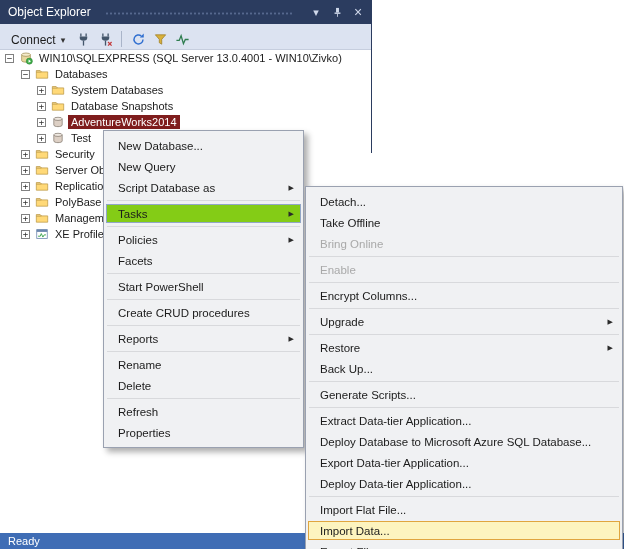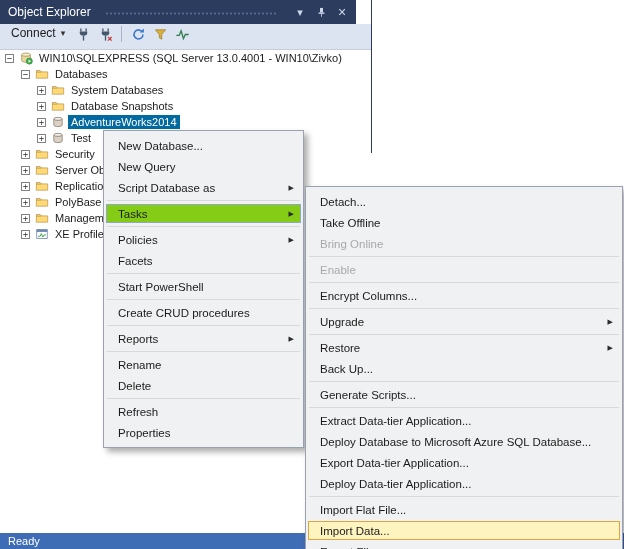--- a/index.html
+++ b/index.html
@@ -2,49 +2,49 @@
 <html><head>
 <meta charset="utf-8">
 <style>
   html,body{margin:0;padding:0;background:#fff;}
   .screen{position:relative;width:624px;height:549px;background:#ffffff;overflow:hidden;
           font-family:"Liberation Sans",sans-serif;-webkit-font-smoothing:antialiased;}
   .doc-area{position:absolute;left:372px;top:0;right:0;bottom:16px;background:#ffffff;}
 
   
   .oe{position:absolute;left:0;top:0;width:372px;height:533px;background:#ffffff;}
-  .oe-titlebar{position:absolute;top:0;left:0;right:16px;height:24px;background:#2b3c5f;color:#fff;
+  .oe-titlebar{position:absolute;top:0;left:0;right:0;height:24px;background:#2b3c5f;color:#fff;
                display:flex;align-items:center;padding:0 6px 0 8px;box-sizing:border-box;font-size:12px;}
   .oe-title{white-space:nowrap;}
   .grip{flex:1;height:5px;margin:2px 10px 0 14px;
         background-image:radial-gradient(circle,#56688e 1px,transparent 1.2px);
         background-size:4px 5px;background-position:0 0;}
   .tb-ctrl{width:16px;height:16px;display:flex;align-items:center;justify-content:center;
            color:#cfd8ea;font-size:11px;margin-left:5px;cursor:default;}
   .tb-ctrl.close{font-size:14px;}
 
   .oe-toolbar{position:absolute;top:24px;left:0;right:0;height:26px;background:#dce3f1;
-              border-bottom:1px solid #c6cede;display:flex;align-items:flex-start;
+              border-bottom:1px solid #c6cede;display:flex;align-items:flex-end;
               padding:0 4px;box-sizing:border-box;}
   .connect-btn{display:flex;align-items:center;gap:5px;font-size:12px;color:#1b1b1b;padding:2px 7px;}
   .caret{font-size:9px;color:#333;}
   .tb-sep{width:1px;height:16px;background:#a9b4c9;margin:0 5px;flex:none;}
   .tb-icons{display:flex;align-items:center;}
   .tb-icon{width:22px;height:20px;display:flex;align-items:center;justify-content:center;}
   .tb-icon svg{width:15px;height:15px;}
 
   .oe-tree{position:absolute;top:50px;left:0;right:1px;bottom:0;overflow:hidden;background:#fff;}
   .tree-row{height:16px;display:flex;align-items:center;white-space:nowrap;}
   .expander{width:9px;height:9px;border:1px solid #818181;background:#fff;box-sizing:border-box;
             font-size:9px;line-height:6px;text-align:center;color:#333;flex:none;margin:0 4px 0 2px;
             font-family:"DejaVu Sans Mono",monospace;overflow:hidden;}
   .tree-icon{width:16px;height:16px;flex:none;display:flex;align-items:center;justify-content:center;margin-right:2px;}
   .tree-icon svg{width:14px;height:14px;}
   .tree-label{font-size:11px;color:#1b1b1b;padding:1px 3px;}
-  .tree-label.selected{background:#0369a1;color:#ffffff;}
+  .tree-label.selected{background:#7f1d1d;color:#ffffff;}
 
   .oe-border{position:absolute;left:371px;top:0;width:1px;height:153px;background:#2b3c5f;}
 
   
   .menu{position:absolute;background:#f0f1f3;border:1px solid #9aa1b0;
         box-shadow:4px 4px 6px rgba(0,0,0,.32);padding:3px 0;box-sizing:border-box;}
   #menu1{left:103px;top:130px;width:201px;z-index:20;}
   #menu2{left:305px;top:186px;width:318px;z-index:30;}
   .menu-item{height:19px;margin:2px 2px;padding:0 6px 0 11px;border:1px solid transparent;
              display:flex;align-items:center;font-size:11.5px;color:#1b1b1b;box-sizing:border-box;}

